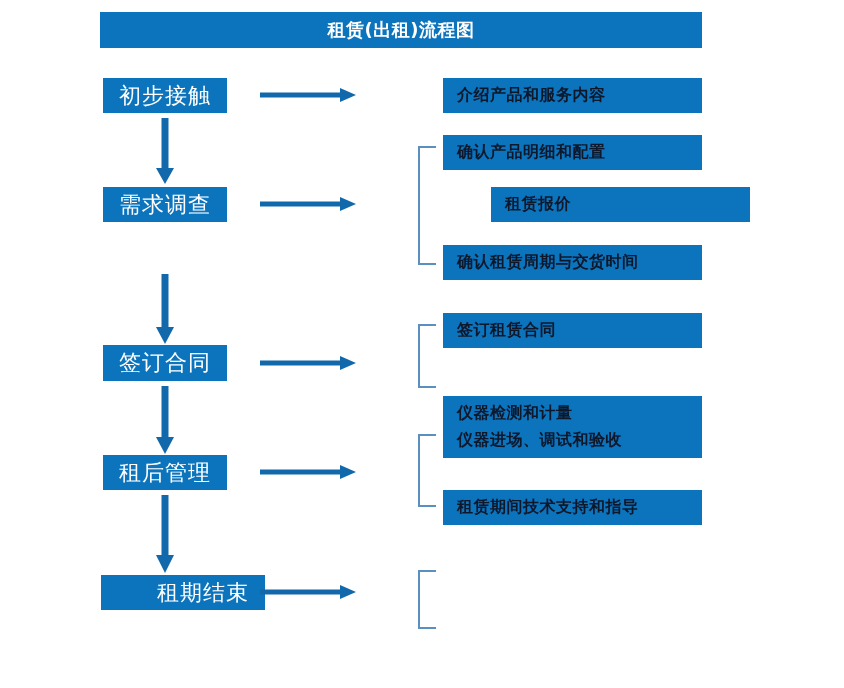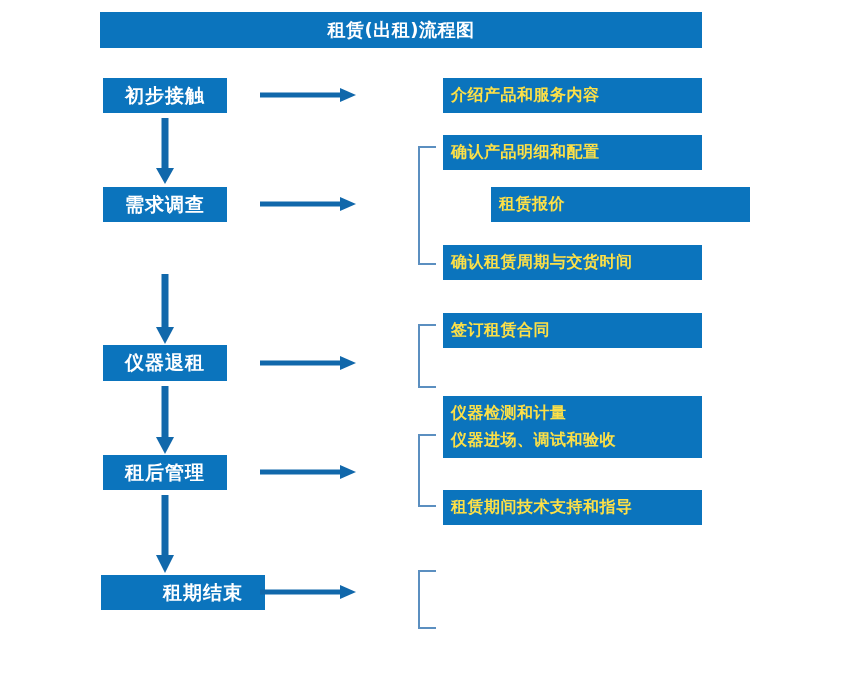--- a/index.html
+++ b/index.html
@@ -30,39 +30,39 @@
     font-weight: bold;
     display: flex;
     align-items: center;
     justify-content: center;
     letter-spacing: 0.5px;
   }
   .stage-box {
     position: absolute;
     background: #0b74bd;
     color: #ffffff;
-    font-size: 19px;
-    font-weight: bold;
+    font-size: 22px;
+    font-weight: normal;
     display: flex;
     align-items: center;
     justify-content: center;
     letter-spacing: 1px;
   }
   .detail-box {
     position: absolute;
     left: 443px;
     width: 259px;
     height: 35px;
     background: #0b74bd;
-    color: #fde047;
+    color: #0f172a;
     font-size: 16px;
     font-weight: bold;
     display: flex;
     align-items: center;
-    padding-left: 8px;
+    padding-left: 14px;
     box-sizing: border-box;
     letter-spacing: 0.5px;
   }
   .v-arrow {
     position: absolute;
     width: 30px;
   }
   .h-arrow {
     position: absolute;
     height: 22px;
@@ -80,21 +80,21 @@
 <body>
 
 <div id="canvas">
 
   <div class="title-bar">租赁(出租)流程图</div>
 
   <div class="stage-box" style="left:103px; top:78px; width:124px; height:35px;">初步接触</div>
 
   <div class="stage-box" style="left:103px; top:187px; width:124px; height:35px;">需求调查</div>
 
-  <div class="stage-box" style="left:103px; top:345px; width:124px; height:36px;">仪器退租</div>
+  <div class="stage-box" style="left:103px; top:345px; width:124px; height:36px;">签订合同</div>
 
   <div class="stage-box" style="left:103px; top:455px; width:124px; height:35px;">租后管理</div>
 
   <div class="stage-box" style="left:101px; top:575px; width:124px; height:35px;padding-left:40px;">租期结束</div>
 
   <svg class="v-arrow" style="left:150px; top:118px;" width="30" height="68" viewBox="0 0 30 68">
     <line x1="15" y1="0" x2="15" y2="52" stroke="#1168ab" stroke-width="7"></line>
     <polygon points="6,50 24,50 15,66" fill="#1168ab"></polygon>
   </svg>
 

